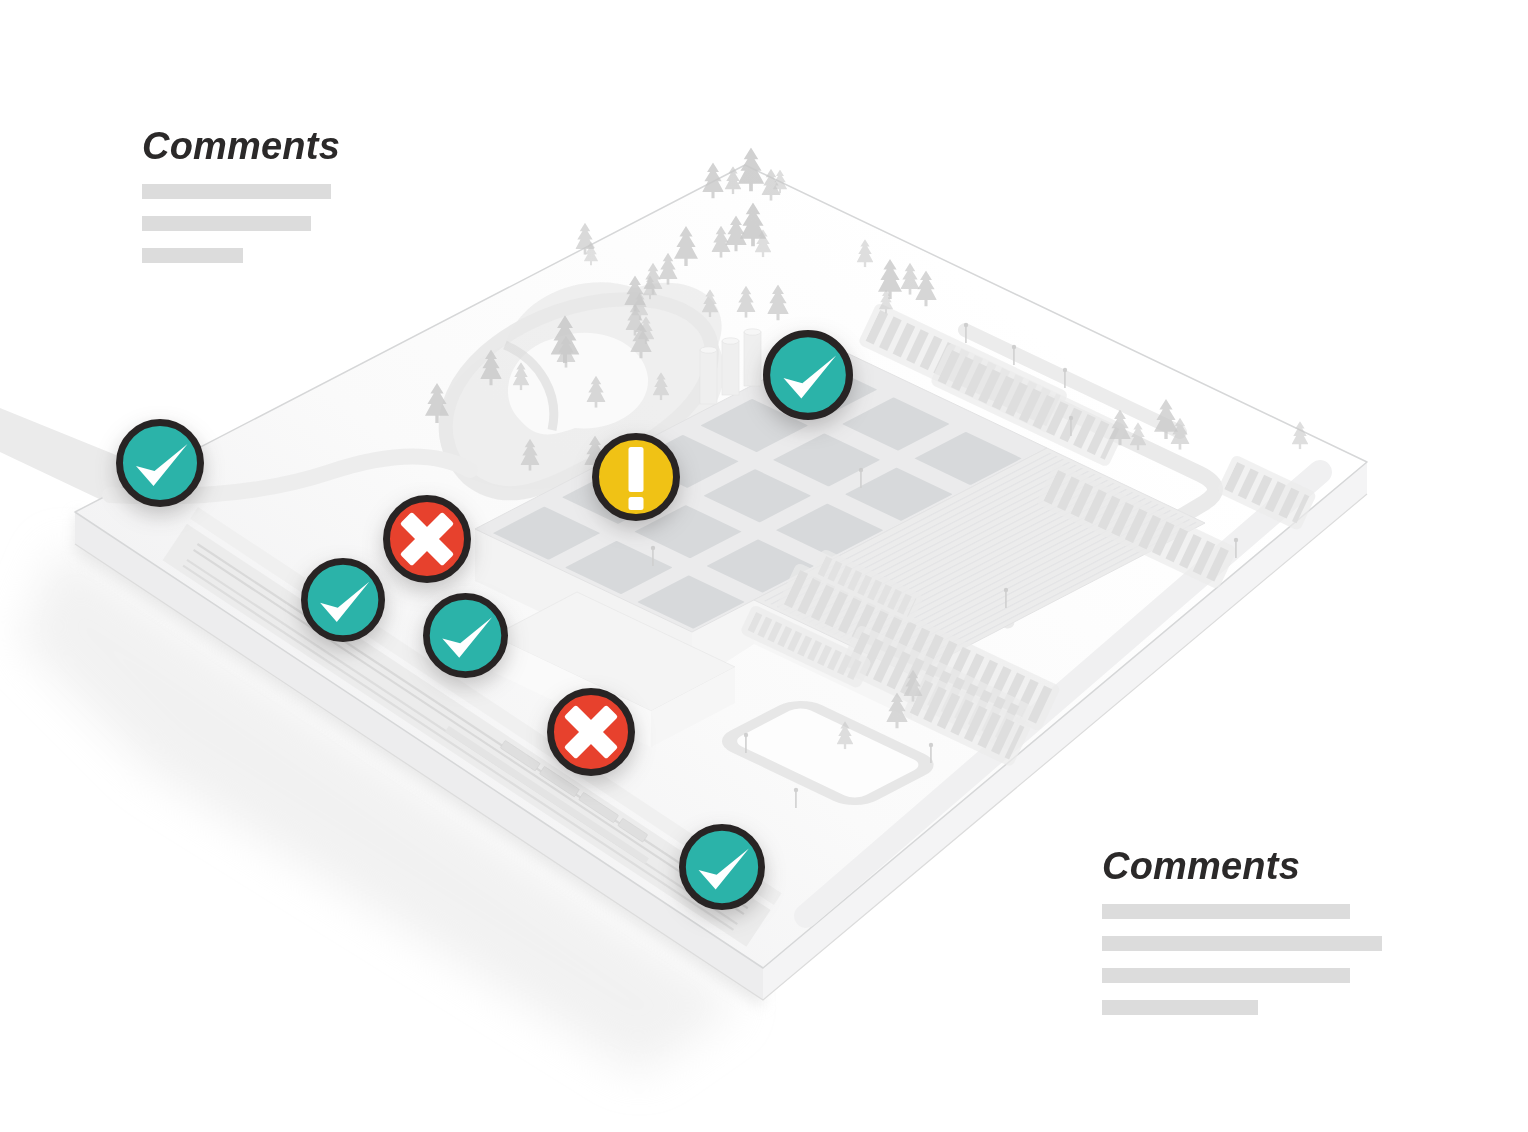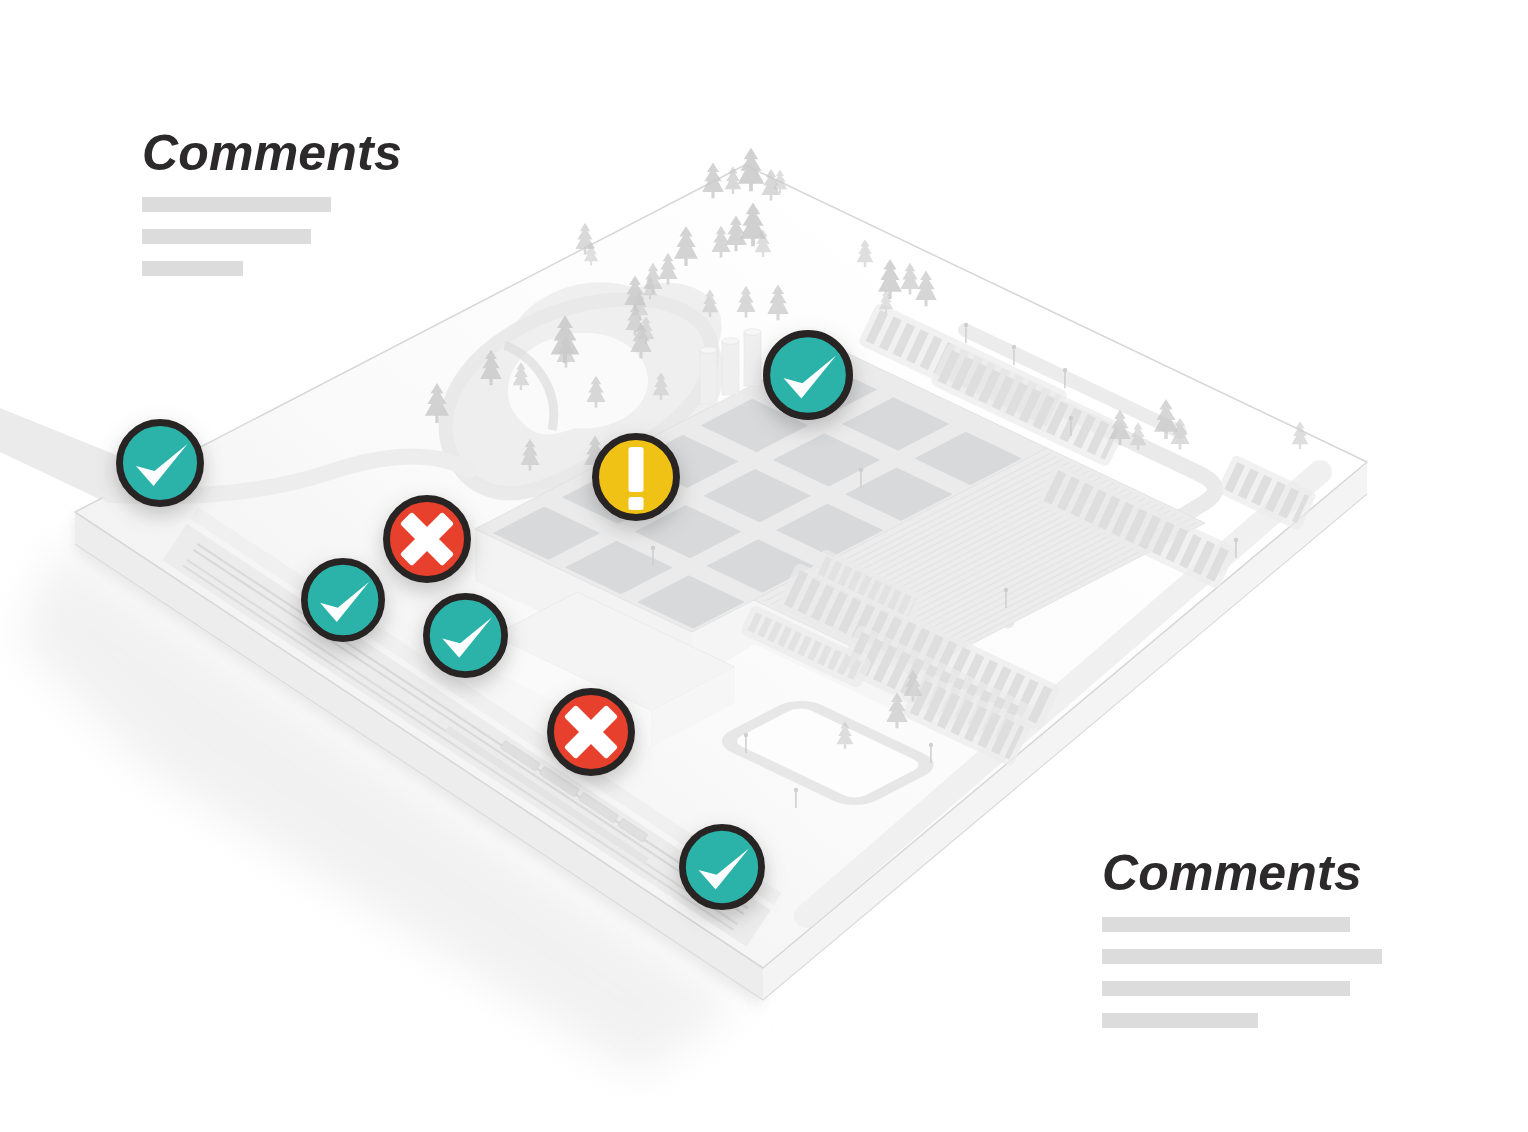--- a/index.html
+++ b/index.html
@@ -3,21 +3,21 @@
 <meta charset="utf-8">
 <style>
   html,body{margin:0;padding:0;background:#ffffff;}
   .canvas{position:relative;width:1528px;height:1132px;background:#ffffff;overflow:hidden;
           font-family:"Liberation Sans", sans-serif;}
   #bg-svg{position:absolute;left:0;top:0;width:1528px;height:1132px;}
   .marker-layer{position:absolute;left:0;top:0;width:100%;height:100%;}
   .marker{position:absolute;filter:drop-shadow(0 8px 10px rgba(45,40,40,0.25));}
   .marker svg{display:block;width:100%;height:100%;}
   .comment-block{position:absolute;}
-  .c-title{margin:0;font-size:50px;font-weight:700;font-style:italic;
+  .c-title{margin:0;font-size:38px;font-weight:700;font-style:italic;
            color:var(--text-color,#2b2929);letter-spacing:0.2px;line-height:1.1;}
   .bars{margin-top:16px;display:flex;flex-direction:column;gap:17px;}
   .sk-bar{height:15px;background:var(--bar-color,#dcdcdc);}
 </style>
 </head>
 <body>
 
 <div class="canvas">
 
   <svg id="bg-svg" viewBox="0 0 1528 1132" xmlns="http://www.w3.org/2000/svg">

